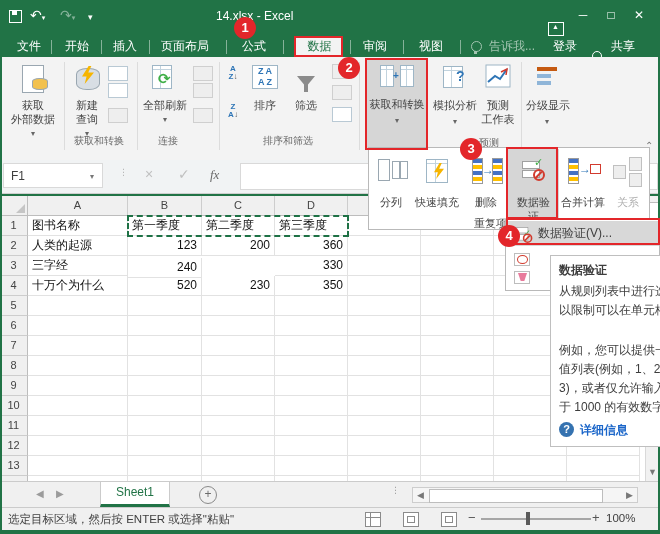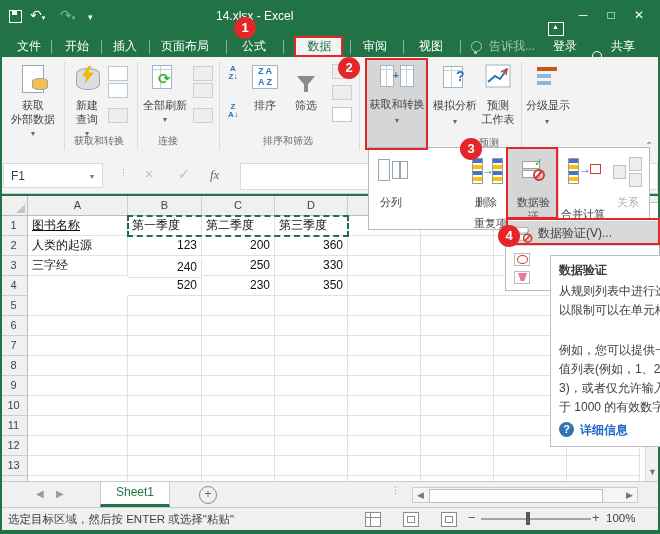--- a/index.html
+++ b/index.html
@@ -244,47 +244,47 @@
     <div class="corner"></div>
   <div class="gh" style="left: 28px; width: 100px;">A</div>
       <div class="gh" style="left: 128px; width: 74px;">B</div>
       <div class="gh" style="left: 202px; width: 73px;">C</div>
       <div class="gh" style="left: 275px; width: 73px;">D</div>
       <div class="gh" style="left: 348px; width: 73px;">E</div>
       <div class="gh" style="left: 421px; width: 73px;">F</div>
       <div class="gh" style="left: 494px; width: 73px;">G</div>
       <div class="gh" style="left: 567px; width: 73px;">H</div>
       <div class="rn" style="top: 20px;">1</div>
-      <div class="cell" style="left: 28px; top: 20px; width: 100px; text-decoration: underline;">图书名称</div>
+      <div class="cell" style="left: 28px; top: 20px; width: 100px;">图书名称</div>
       <div class="cell" style="left: 128px; top: 20px; width: 74px;">第一季度</div>
       <div class="cell" style="left: 275px; top: 20px; width: 73px;">第三季度</div>
       <div class="cell" style="left: 202px; top: 20px; width: 73px;">第二季度</div>
       <div class="cell" style="left: 348px; top: 20px; width: 73px;"></div>
       <div class="cell" style="left: 421px; top: 20px; width: 73px;"></div>
       <div class="cell" style="left: 494px; top: 20px; width: 73px;"></div>
       <div class="cell" style="left: 567px; top: 20px; width: 73px;"></div>
       <div class="rn" style="top: 40px;">2</div>
       <div class="cell" style="left: 28px; top: 40px; width: 100px;">人类的起源</div>
       <div class="cell num" style="left: 128px; top: 40px; width: 74px;">123</div>
       <div class="cell num" style="left: 202px; top: 40px; width: 73px;">200</div>
       <div class="cell num" style="left: 275px; top: 40px; width: 73px;">360</div>
       <div class="cell" style="left: 348px; top: 40px; width: 73px;"></div>
       <div class="cell" style="left: 421px; top: 40px; width: 73px;"></div>
       <div class="cell" style="left: 494px; top: 40px; width: 73px;"></div>
       <div class="cell" style="left: 567px; top: 40px; width: 73px;"></div>
       <div class="rn" style="top: 60px;">3</div>
       <div class="cell" style="left: 28px; top: 60px; width: 100px;">三字经</div>
       <div class="cell num" style="left: 128px; top: 62px; width: 74px;">240</div>
-      <div class="cell num" style="left: 202px; top: 60px; width: 73px;">250</div>
       <div class="cell num" style="left: 275px; top: 60px; width: 73px;">330</div>
       <div class="cell" style="left: 348px; top: 60px; width: 73px;"></div>
       <div class="cell" style="left: 421px; top: 60px; width: 73px;"></div>
       <div class="cell" style="left: 494px; top: 60px; width: 73px;"></div>
       <div class="cell" style="left: 567px; top: 60px; width: 73px;"></div>
       <div class="rn" style="top: 80px;">4</div>
+      <div class="cell" style="left: 28px; top: 80px; width: 100px;">十万个为什么</div>
       <div class="cell num" style="left: 128px; top: 80px; width: 74px;">520</div>
       <div class="cell num" style="left: 202px; top: 80px; width: 73px;">230</div>
       <div class="cell num" style="left: 275px; top: 80px; width: 73px;">350</div>
       <div class="cell" style="left: 348px; top: 80px; width: 73px;"></div>
       <div class="cell" style="left: 421px; top: 80px; width: 73px;"></div>
       <div class="cell" style="left: 494px; top: 80px; width: 73px;"></div>
       <div class="cell" style="left: 567px; top: 80px; width: 73px;"></div>
       <div class="rn" style="top: 100px;">5</div>
       <div class="cell" style="left: 28px; top: 100px; width: 100px;"></div>
       <div class="cell" style="left: 128px; top: 100px; width: 74px;"></div>
@@ -412,20 +412,25 @@
   <div class="abs edge" style="left:658px;top:57px;width:2px;height:477px;"></div>
   <div class="abs edge" style="left:0;top:530px;width:660px;height:4px;"></div>
 
   <div class="abs flyout">
     <div class="fbtn2" style="left:4px;top:5px;width:36px;height:72px;">
       <div class="abs" style="left:5px;top:6px;width:10px;height:20px;background:#fff;border:1px solid #9aa7b1;"></div>
       <div class="abs" style="left:19px;top:8px;width:6px;height:16px;background:#fff;border:1px solid #9aa7b1;"></div>
       <div class="abs" style="left:27px;top:8px;width:6px;height:16px;background:#fff;border:1px solid #9aa7b1;"></div>
       <div class="flabel" style="top:43px;">分列</div>
     </div>
+    <div class="fbtn2" style="left:41px;top:5px;width:54px;height:72px;">
+      <div class="minitable" style="left:16px;top:6px;width:20px;height:22px;"></div>
+      <div class="lightning" style="left:24px;top:10px;width:10px;height:16px;"></div>
+      <div class="flabel" style="top:43px;">快速填充</div>
+    </div>
     <div class="fbtn2" style="left:96px;top:5px;width:42px;height:72px;">
       <div class="stripecol" style="left:7px;top:5px;"></div>
       <div class="bluearrow" style="left:17px;top:10px;">→</div>
       <div class="stripecol" style="left:27px;top:5px;"></div>
       <div class="flabel" style="top:43px;">删除</div>
       <div class="flabel" style="top:64px;text-align:right;">重复项</div>
     </div>
     <div class="fbtn2 pressed" style="left:139px;top:1px;width:51px;height:80px;">
       <div class="validation-ic" style="left:14px;top:12px;">
         <div class="row1"></div>
@@ -433,21 +438,21 @@
         <div class="chk">✓</div>
           <div class="stop"></div>
       </div>
       <div class="flabel" style="top:47px;">数据验</div>
       <div class="flabel" style="top:61px;">证</div>
     </div>
     <div class="fbtn2" style="left:191px;top:5px;width:46px;height:72px;">
       <div class="stripecol" style="left:8px;top:5px;"></div>
       <div class="bluearrow" style="left:19px;top:9px;">→</div>
       <div class="abs" style="left:30px;top:11px;width:9px;height:8px;border:1.5px solid #d23b2e;background:#fff;"></div>
-      <div class="flabel" style="top:55px;text-decoration:underline;">合并计算</div>
+      <div class="flabel" style="top:43px;">合并计算</div>
     </div>
     <div class="fbtn2" style="left:238px;top:5px;width:42px;height:72px;">
       <div class="abs" style="left:6px;top:12px;width:11px;height:12px;border:1px solid #c0c0c0;background:#eee;"></div>
       <div class="abs" style="left:22px;top:4px;width:11px;height:12px;border:1px solid #c0c0c0;background:#eee;"></div>
       <div class="abs" style="left:22px;top:20px;width:11px;height:12px;border:1px solid #c0c0c0;background:#eee;"></div>
       <div class="flabel greyout" style="top:43px;">关系</div>
     </div>
   </div>
 
   <div class="abs submenu">

